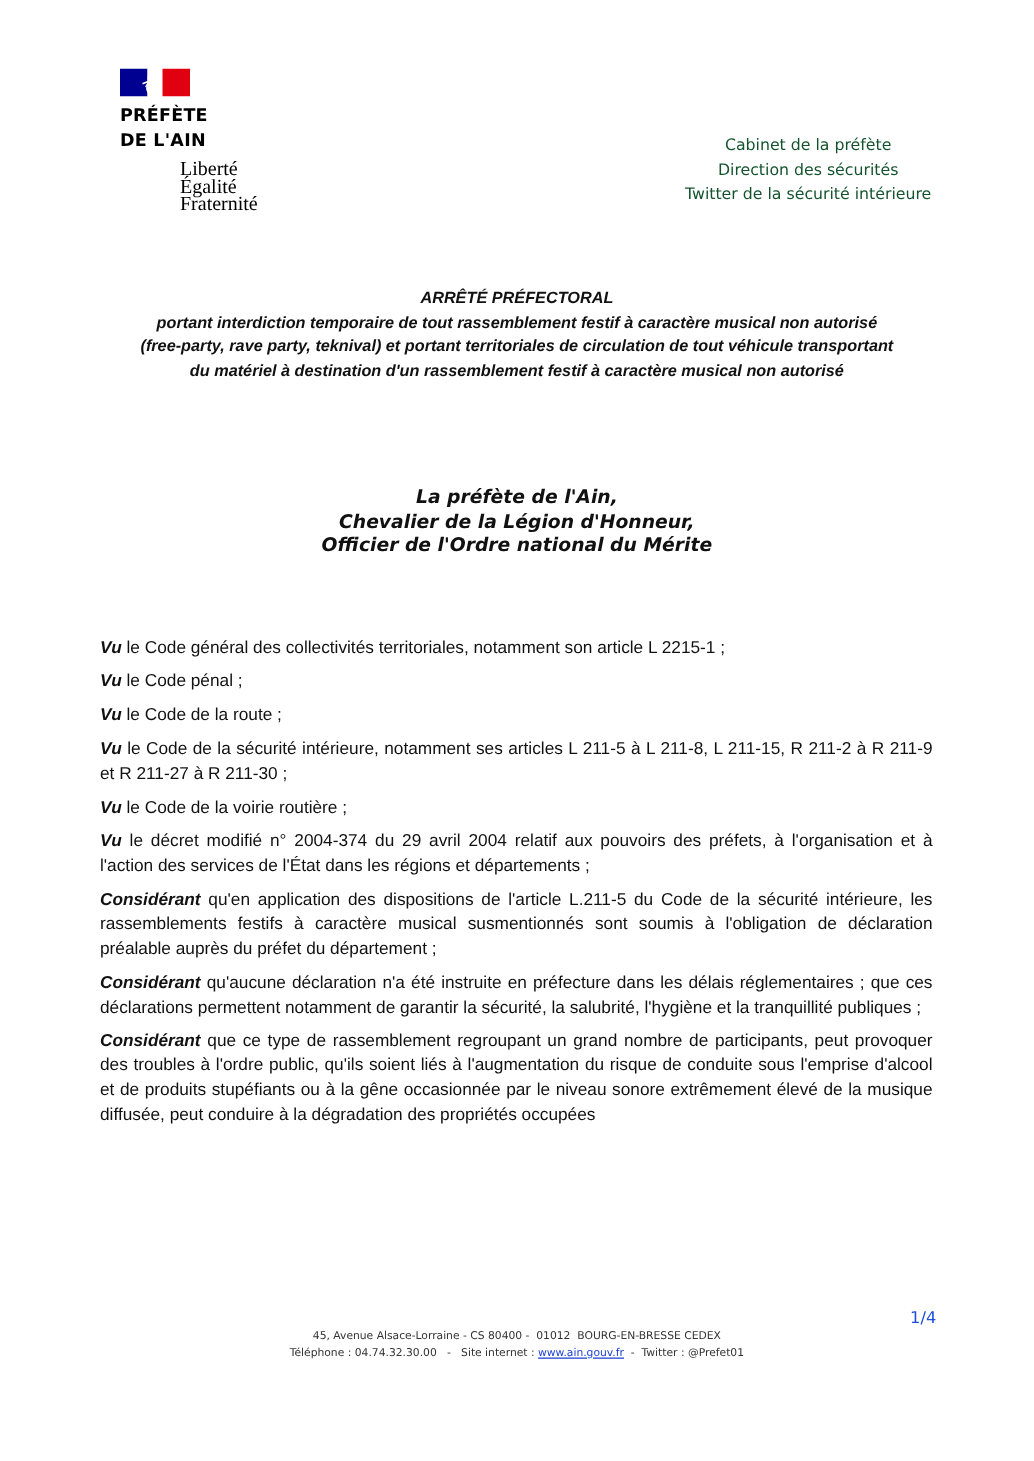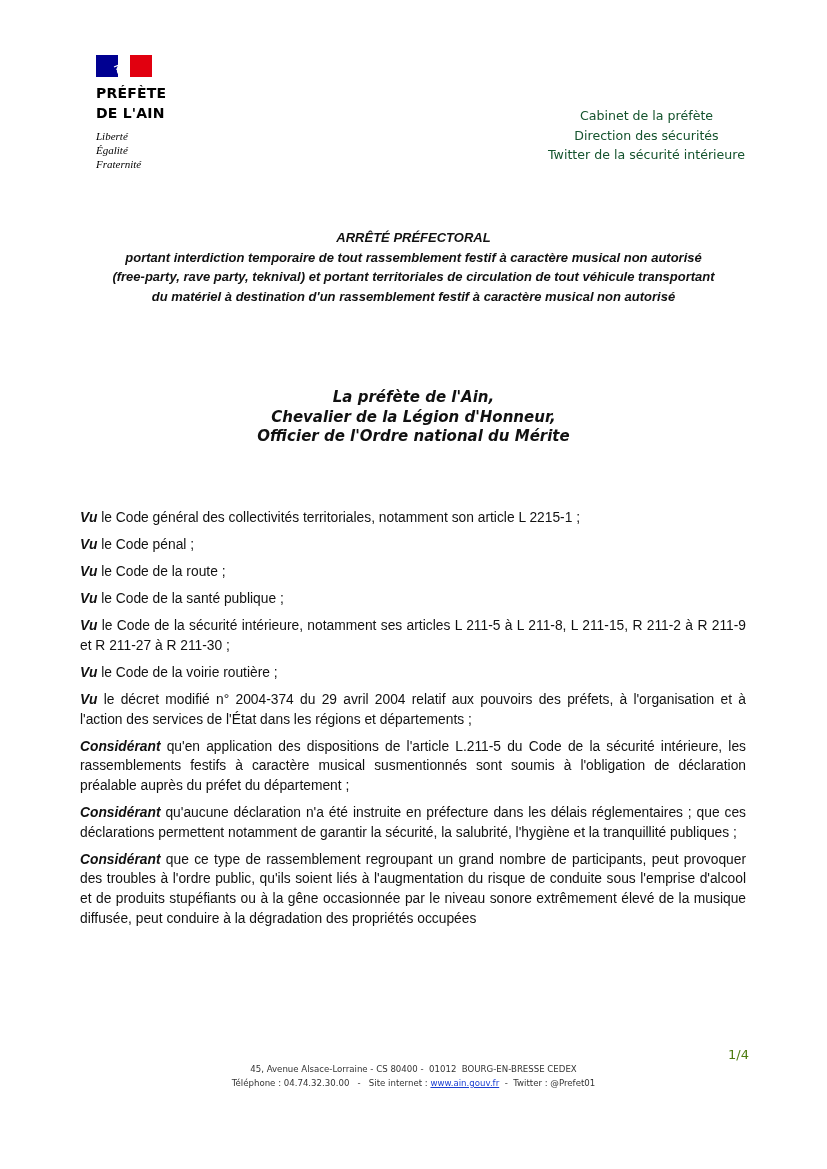--- a/index.html
+++ b/index.html
@@ -6,36 +6,36 @@
   body { width: 827px; height: 1169px; position: relative; overflow: hidden;
          font-family: "Liberation Sans", sans-serif; color: #1a1a1a; }
   .logo { position: absolute; left: 96px; top: 55px; width: 100px; }
   .flag { display: flex; width: 56px; height: 22px; position: relative; }
   .flag .b { width: 22px; background: #000091; }
   .flag .w { width: 12px; background: #ffffff; }
   .flag .r { width: 22px; background: #e1000f; }
   .flag .mar { position: absolute; left: 15px; top: 0; width: 22px; height: 22px; }
   .logo-title { font-family: "DejaVu Sans", sans-serif; font-weight: bold; font-size: 14px;
                 line-height: 20px; margin-top: 6px; color: #000; letter-spacing: 0.2px; }
-  .motto { font-family: "Liberation Serif", serif; font-style: italic; font-size: 11px;
-           line-height: 14px; margin-top: 6px; color: #000; }
+  .motto { font-family: "Liberation Serif", serif; font-size: 16px;
+           line-height: 14px; margin-top: 6px; color: #000; margin-left: 48px; }
   .service { position: absolute; right: 82px; top: 106px; text-align: center;
              font-family: "DejaVu Sans", sans-serif; font-size: 12.6px; line-height: 19.5px; color: #14532d; }
   .title-block { position: absolute; left: 60px; right: 60px; top: 228px; text-align: center;
                  font-family: "Liberation Sans", sans-serif; font-style: italic; font-weight: bold;
                  font-size: 13px; line-height: 19.5px; color: #111; }
   .authority { position: absolute; left: 160px; right: 160px; top: 388px; text-align: center;
                font-family: "DejaVu Sans", sans-serif; font-style: italic; font-weight: bold;
                font-size: 15px; line-height: 19.5px; color: #111; }
   .body { position: absolute; left: 80px; right: 81px; top: 508px;
           font-family: "Liberation Sans", sans-serif; font-size: 13.8px; line-height: 19.6px;
           text-align: justify; color: #111; }
   .body p { margin: 0 0 7.5px 0; }
   .body .kw { font-weight: bold; font-style: italic; }
-  .pagenum { position: absolute; right: 78px; top: 1047px; font-size: 13px; color: #4d7c0f;
+  .pagenum { position: absolute; right: 78px; top: 1047px; font-size: 13px; color: #1d4ed8;
              font-family: "DejaVu Sans", sans-serif; }
   .footer { position: absolute; left: 0; right: 0; top: 1062px; text-align: center;
             font-family: "DejaVu Sans", sans-serif; font-size: 8.6px; line-height: 14px; color: #333; }
   .footer a { color: #1a3fd1; text-decoration: underline; }
 </style>
 </head>
 <body>
 
 <div class="logo">
   <div class="flag">
@@ -74,21 +74,20 @@
 <div class="authority">
   <div>La préfète de l'Ain,</div>
   <div>Chevalier de la Légion d'Honneur,</div>
   <div>Officier de l'Ordre national du Mérite</div>
 </div>
 
 <div class="body">
   <p><span class="kw">Vu</span><span> le Code général des collectivités territoriales, notamment son article L 2215-1 ;</span></p>
   <p><span class="kw">Vu</span><span> le Code pénal ;</span></p>
   <p><span class="kw">Vu</span><span> le Code de la route ;</span></p>
-  <p><span class="kw">Vu</span><span> le Code de la santé publique ;</span></p>
   <p><span class="kw">Vu</span><span> le Code de la sécurité intérieure, notamment ses articles L 211-5 à L 211-8, L 211-15, R 211-2 à R 211-9 et R 211-27 à R 211-30 ;</span></p>
   <p><span class="kw">Vu</span><span> le Code de la voirie routière ;</span></p>
   <p><span class="kw">Vu</span><span> le décret modifié n° 2004-374 du 29 avril 2004 relatif aux pouvoirs des préfets, à l'organisation et à l'action des services de l'État dans les régions et départements ;</span></p>
   <p><span class="kw">Considérant</span><span> qu'en application des dispositions de l'article L.211-5 du Code de la sécurité intérieure, les rassemblements festifs à caractère musical susmentionnés sont soumis à l'obligation de déclaration préalable auprès du préfet du département ;</span></p>
   <p><span class="kw">Considérant</span><span> qu'aucune déclaration n'a été instruite en préfecture dans les délais réglementaires ; que ces déclarations permettent notamment de garantir la sécurité, la salubrité, l'hygiène et la tranquillité publiques ;</span></p>
   <p><span class="kw">Considérant</span><span> que ce type de rassemblement regroupant un grand nombre de participants, peut provoquer des troubles à l'ordre public, qu'ils soient liés à l'augmentation du risque de conduite sous l'emprise d'alcool et de produits stupéfiants ou à la gêne occasionnée par le niveau sonore extrêmement élevé de la musique diffusée, peut conduire à la dégradation des propriétés occupées</span></p>
 </div>
 
 <div class="pagenum">1/4</div>
 

